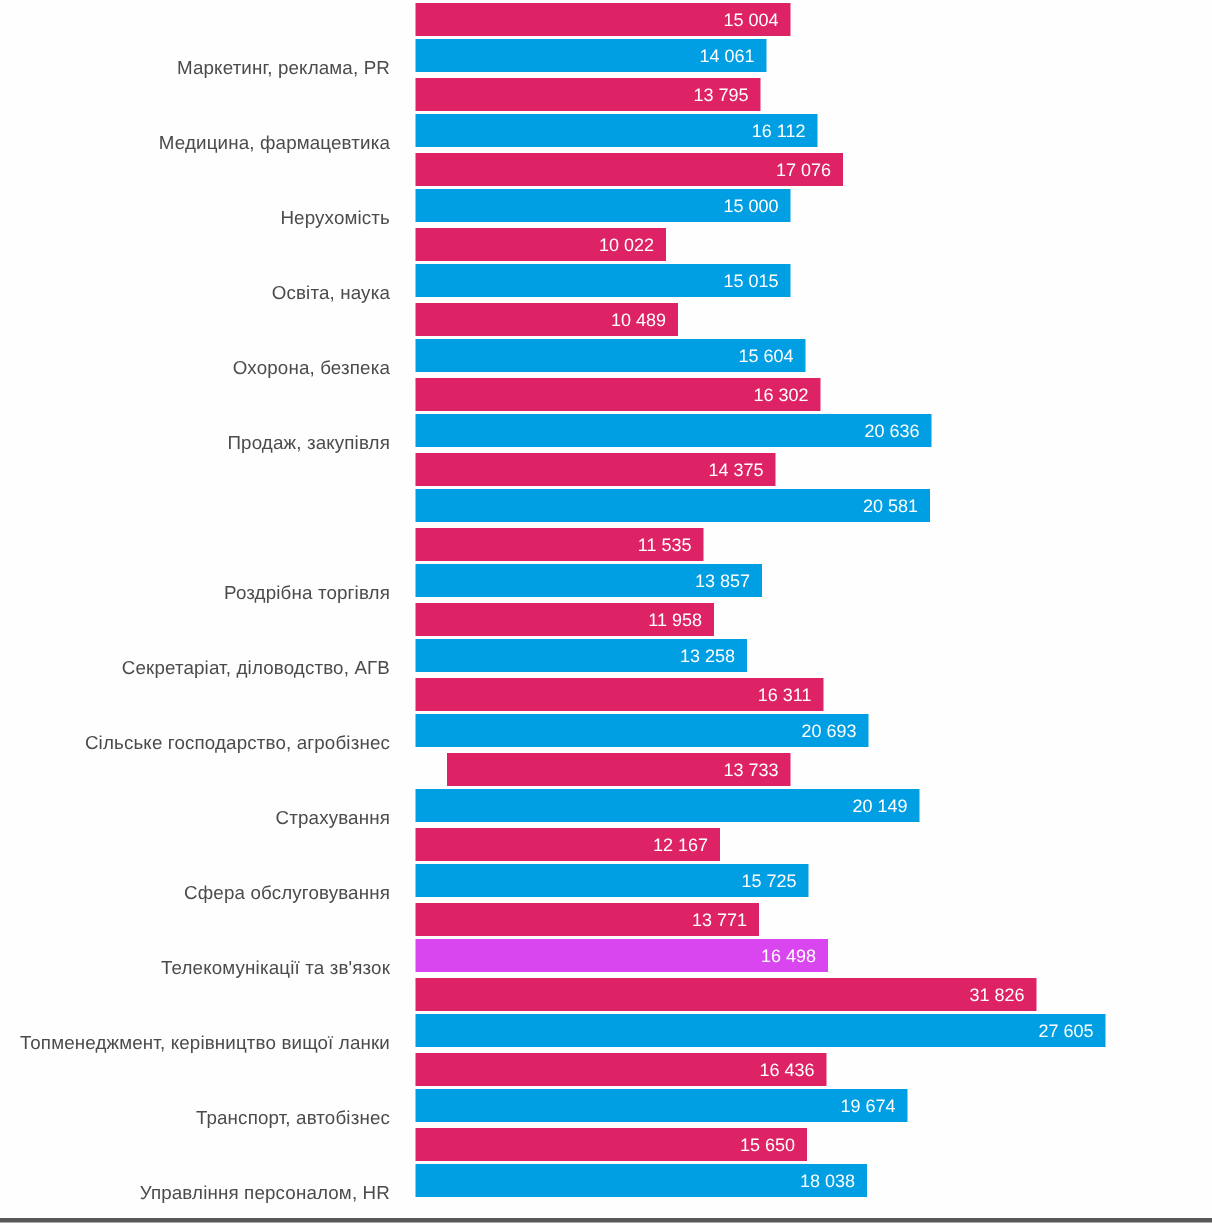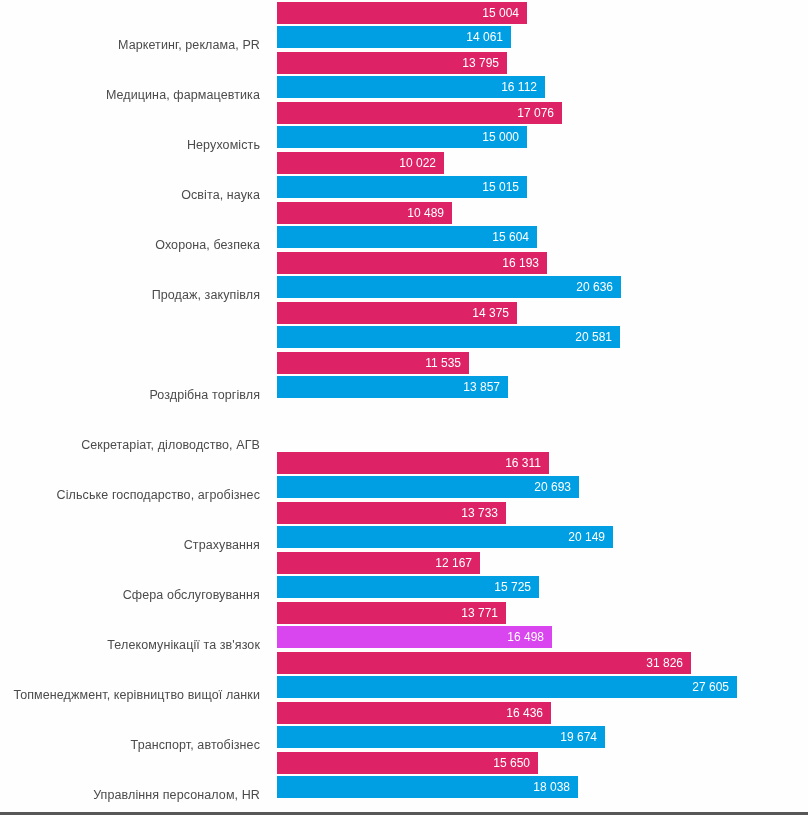--- a/index.html
+++ b/index.html
@@ -134,21 +134,21 @@
           </div>
           <div class="bar bar-b" style="background: rgb(0, 159, 227); width: 260px;">
             <span class="bar-label">15 604</span>
           </div>
         </div>
       </div>
       <div class="row">
         <div class="cat-label">Продаж, закупівля</div>
         <div class="bars">
           <div class="bar bar-a" style="background: rgb(221, 35, 101); width: 270px;">
-            <span class="bar-label">16 193</span>
+            <span class="bar-label">16 302</span>
           </div>
           <div class="bar bar-b" style="background: rgb(0, 159, 227); width: 344px;">
             <span class="bar-label">20 636</span>
           </div>
         </div>
       </div>
       <div class="row">
         <div class="bars">
           <div class="bar bar-a" style="background: rgb(221, 35, 101); width: 240px;">
             <span class="bar-label">14 375</span>
@@ -164,36 +164,44 @@
           <div class="bar bar-a" style="background: rgb(221, 35, 101); width: 192px;">
             <span class="bar-label">11 535</span>
           </div>
           <div class="bar bar-b" style="background: rgb(0, 159, 227); width: 231px;">
             <span class="bar-label">13 857</span>
           </div>
         </div>
       </div>
       <div class="row">
         <div class="cat-label">Секретаріат, діловодство, АГВ</div>
+        <div class="bars">
+          <div class="bar bar-a" style="background: rgb(221, 35, 101); width: 199px;">
+            <span class="bar-label">11 958</span>
+          </div>
+          <div class="bar bar-b" style="background: rgb(0, 159, 227); width: 221px;">
+            <span class="bar-label">13 258</span>
+          </div>
+        </div>
       </div>
       <div class="row">
         <div class="cat-label">Сільське господарство, агробізнес</div>
         <div class="bars">
           <div class="bar bar-a" style="background: rgb(221, 35, 101); width: 272px;">
             <span class="bar-label">16 311</span>
           </div>
           <div class="bar bar-b" style="background: rgb(0, 159, 227); width: 302px;">
             <span class="bar-label">20 693</span>
           </div>
         </div>
       </div>
       <div class="row">
         <div class="cat-label">Страхування</div>
         <div class="bars">
-          <div class="bar bar-a" style="background: rgb(221, 35, 101); width: 229px;">
+          <div class="bar bar-a" style="background: rgb(221, 35, 101); width: 229px; margin-left: 21px;">
             <span class="bar-label">13 733</span>
           </div>
           <div class="bar bar-b" style="background: rgb(0, 159, 227); width: 336px;">
             <span class="bar-label">20 149</span>
           </div>
         </div>
       </div>
       <div class="row">
         <div class="cat-label">Сфера обслуговування</div>
         <div class="bars">

